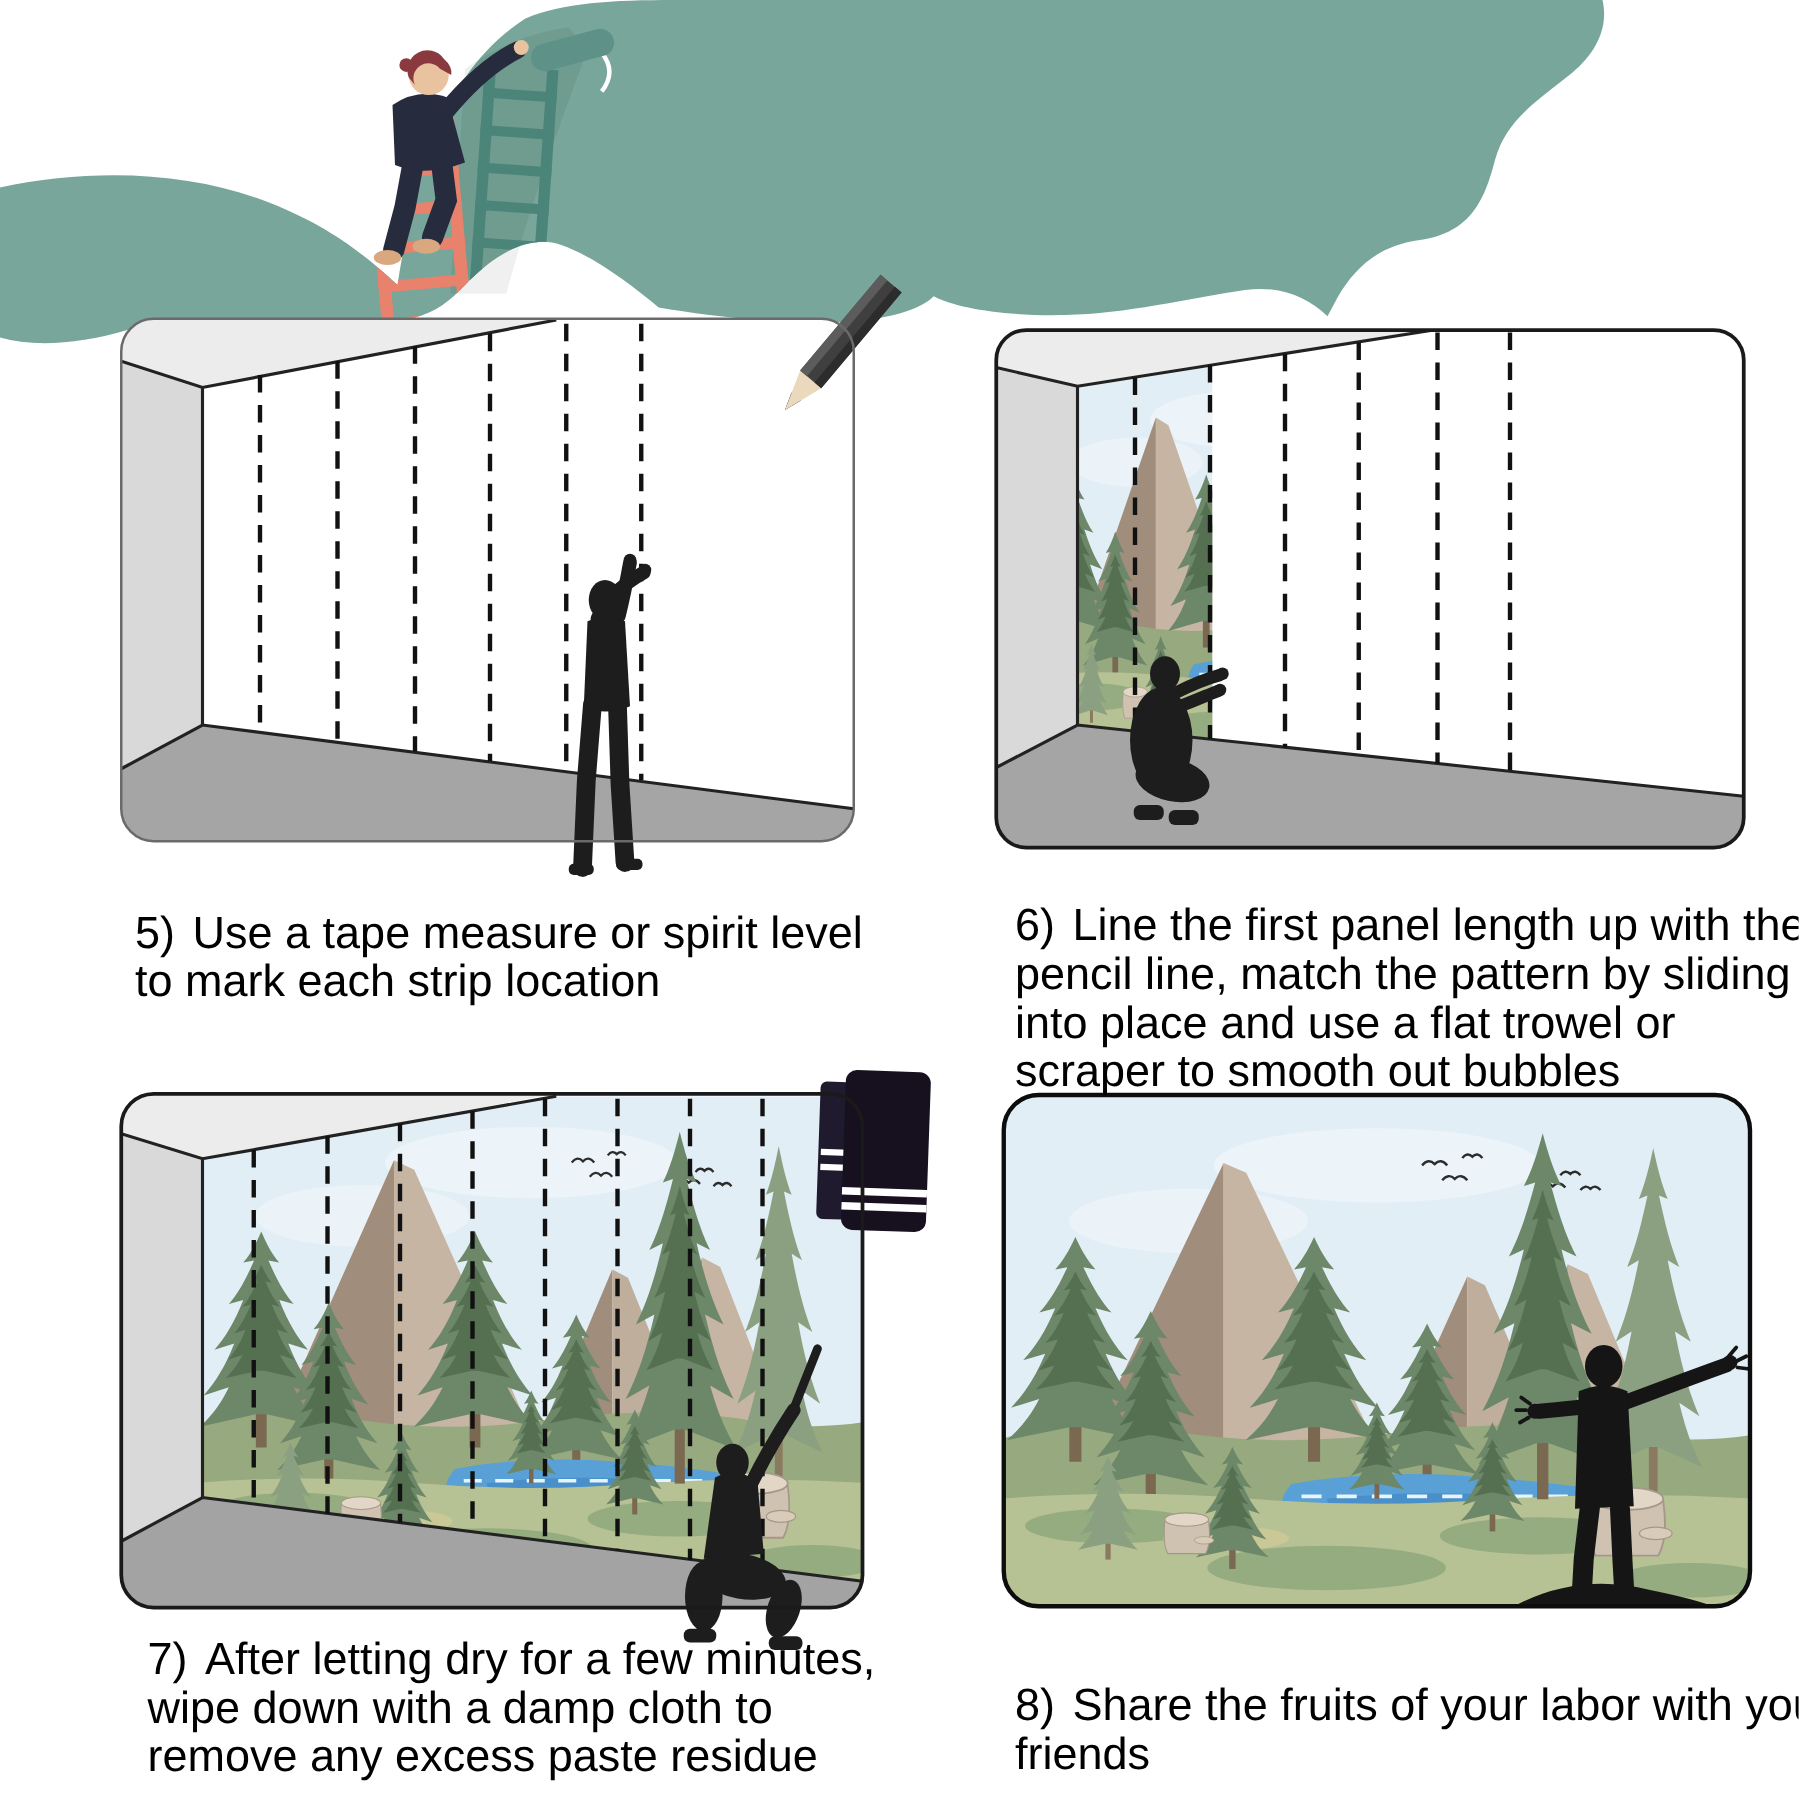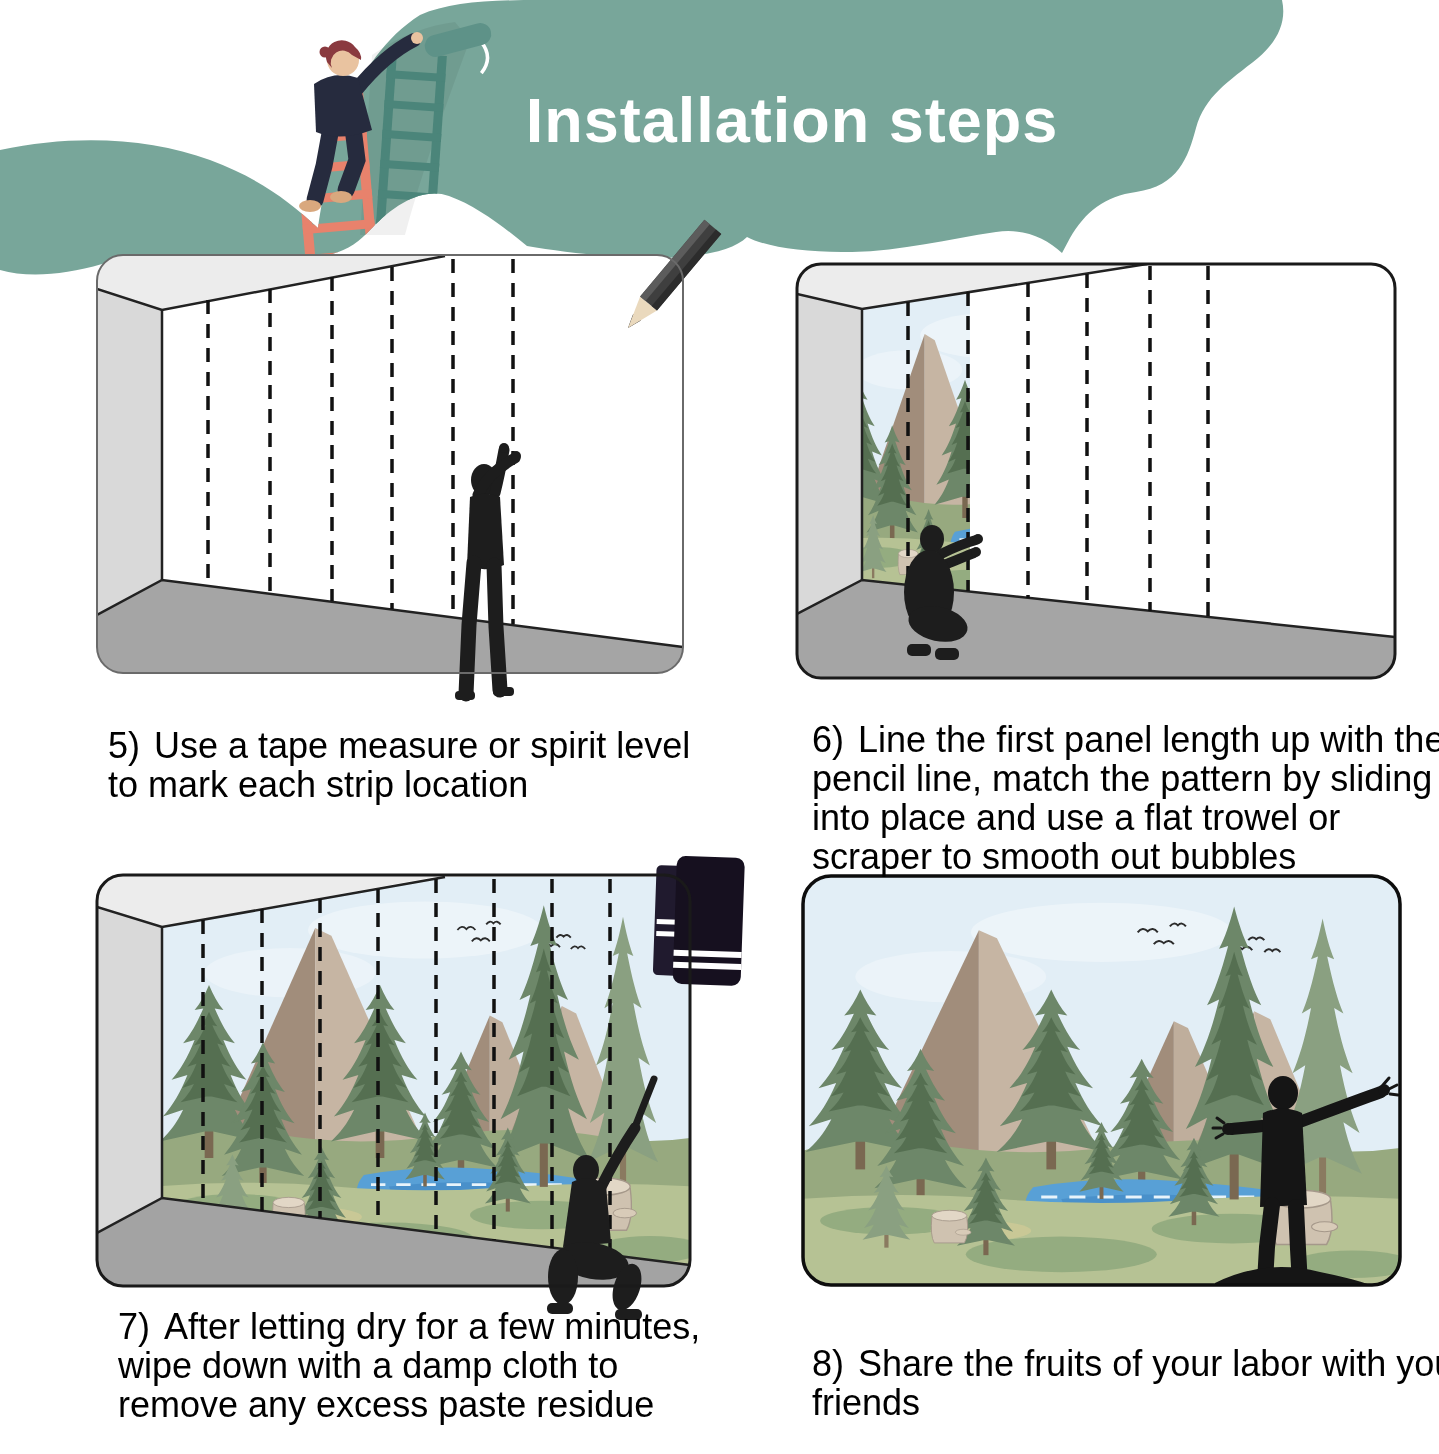--- a/index.html
+++ b/index.html
@@ -78,21 +78,20 @@
       <circle cx="343" cy="60" r="16" fill="#e9c3a0"></circle>
       <path d="M327,62 A16,16 0 0 1 355,47 Q362,53 361,60 L352,55 A12,12 0 0 0 332,68 Z" fill="#8a3a3f"></path>
       <circle cx="325" cy="52" r="5.5" fill="#8a3a3f"></circle>
       <g transform="translate(458,40) rotate(-15)">
         <path d="M22,8 Q30,26 14,38" stroke="#fff" stroke-width="3.5" fill="none"></path>
         <rect x="-34" y="-11" width="68" height="22" rx="11" fill="#5e9288"></rect>
       </g>
     </g>
   </svg>
 
-  <div id="page-title">Installation steps</div>
 
   <svg width="0" height="0" style="position:absolute" aria-hidden="true">
     <defs>
       <g id="pine">
         <rect x="-3" y="58" width="6" height="46" fill="#7a6851"></rect>
         <path d="M0,0 C3,6 6,11 10,15 L4,14 C9,24 13,30 18,35 L10,33 C15,44 20,51 26,57 L15,54
                  C20,65 25,72 32,79 L18,75 C23,84 28,89 34,94 L3,88 L-3,88 L-34,94
                  C-28,89 -23,84 -18,75 L-32,79 C-25,72 -20,65 -15,54 L-26,57
                  C-20,51 -15,44 -10,33 L-18,35 C-13,30 -9,24 -4,14 L-10,15 C-6,11 -3,6 0,0 Z" fill="#6d8769"></path>
         <path transform="translate(0,16) scale(0.58)" d="M0,0 C3,6 6,11 10,15 L4,14 C9,24 13,30 18,35 L10,33

